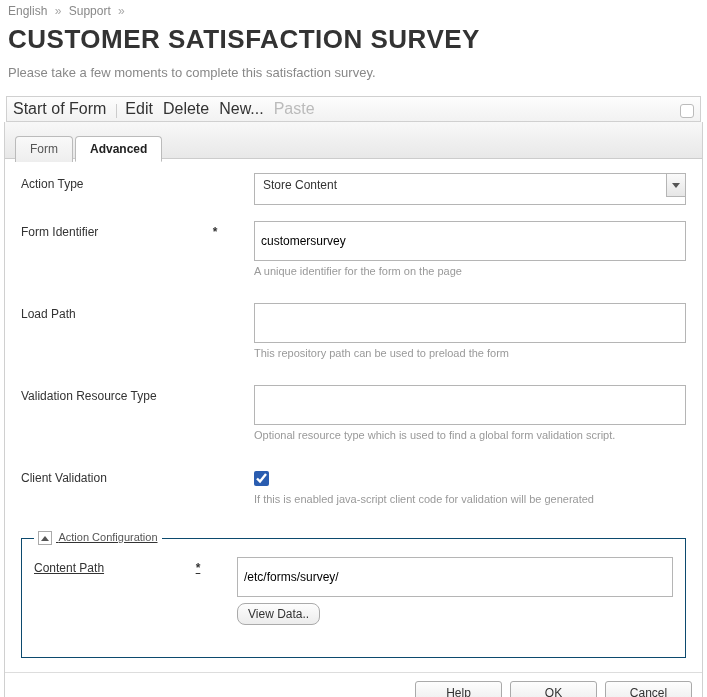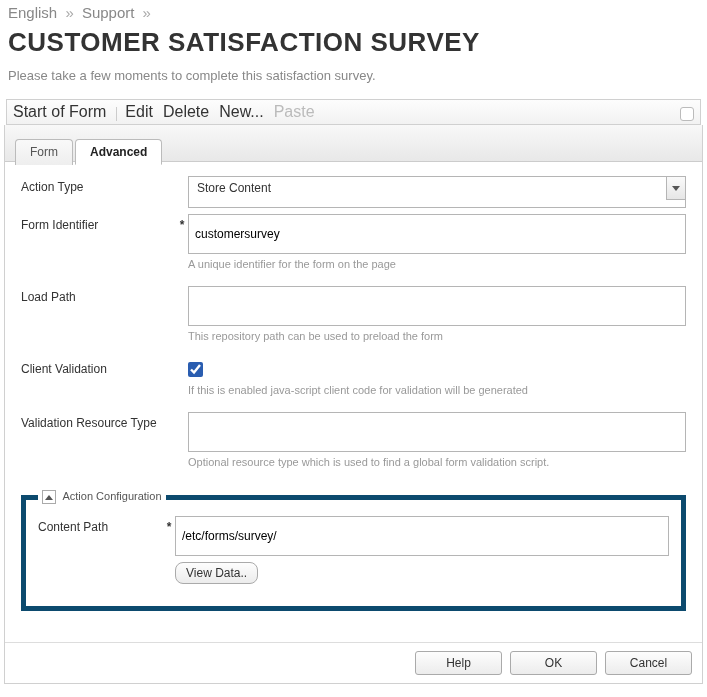--- a/index.html
+++ b/index.html
@@ -6,21 +6,21 @@
 body {
   font-family: Arial, Helvetica, sans-serif;
   font-size: 12px;
   color: #333;
   background: #fff;
   width: 707px;
 }
 .breadcrumb {
   padding: 4px 8px;
   color: #888;
-  font-size: 15px;
+  font-size: 12px;
 }
 .breadcrumb a { color: #888; text-decoration: none; }
 .breadcrumb .sep { margin: 0 4px; color: #aaa; }
 h1.page-title {
   font-size: 26px;
   font-weight: bold;
   color: #333;
   padding: 2px 8px 10px 8px;
   letter-spacing: 0.5px;
 }
@@ -81,21 +81,22 @@
   color: #222;
   border-bottom: 1px solid #fff;
 }
 .form-area {
   padding: 14px 16px;
   min-height: 480px;
 }
 .row {
   display: flex;
   align-items: flex-start;
-  margin-bottom: 6px;
+  margin-bottom: 16px;
+  gap: 33px;
 }
 .row .label {
   width: 155px;
   padding-top: 4px;
   color: #333;
   font-size: 12px;
 }
 .row .req {
   width: 12px;
   text-align: center;
@@ -141,24 +142,25 @@
 }
 .chev-down {
   width:0;height:0;border-left:4px solid transparent;border-right:4px solid transparent;border-top:5px solid #555;
 }
 input.checkbox {
   width: 15px; height: 15px;
   accent-color: #2a5db0;
   margin-top: 4px;
 }
 fieldset.group {
-  border: 5px solid #0c4a6e;
+  border: 1px solid #0c4a6e;
   margin-top: 12px;
   padding: 12px 12px 16px 12px;
   position: relative;
+  text-decoration: underline;
 }
 fieldset.group legend {
   font-size: 11px;
   color: #555;
   padding: 0 4px;
 }
 .collapse-btn {
   display: inline-flex;
   width: 14px; height: 14px;
   border: 1px solid #aaa;
@@ -254,34 +256,34 @@
     <div class="row">
       <div class="label">Load Path</div>
       <div class="req"></div>
       <div class="field">
         <input class="text" type="text" value="" style="">
         <div class="hint">This repository path can be used to preload the form</div>
       </div>
     </div>
 
     <div class="row">
+      <div class="label">Validation Resource Type</div>
+      <div class="req"></div>
+      <div class="field">
+        <input class="text" type="text" value="" style="">
+        <div class="hint">Optional resource type which is used to find a global form validation script.</div>
+      </div>
+    </div>
+
+    <div class="row">
       <div class="label">Client Validation</div>
       <div class="req"></div>
       <div class="field">
         <input class="checkbox" type="checkbox" checked="" style="">
         <div class="hint">If this is enabled java-script client code for validation will be generated</div>
-      </div>
-    </div>
-
-    <div class="row">
-      <div class="label">Validation Resource Type</div>
-      <div class="req"></div>
-      <div class="field">
-        <input class="text" type="text" value="" style="">
-        <div class="hint">Optional resource type which is used to find a global form validation script.</div>
       </div>
     </div>
 
     <fieldset class="group">
       <legend>
         <span class="collapse-btn">
           <span class="chev-up"></span>
         </span>
         <span>Action Configuration</span>
       </legend>

